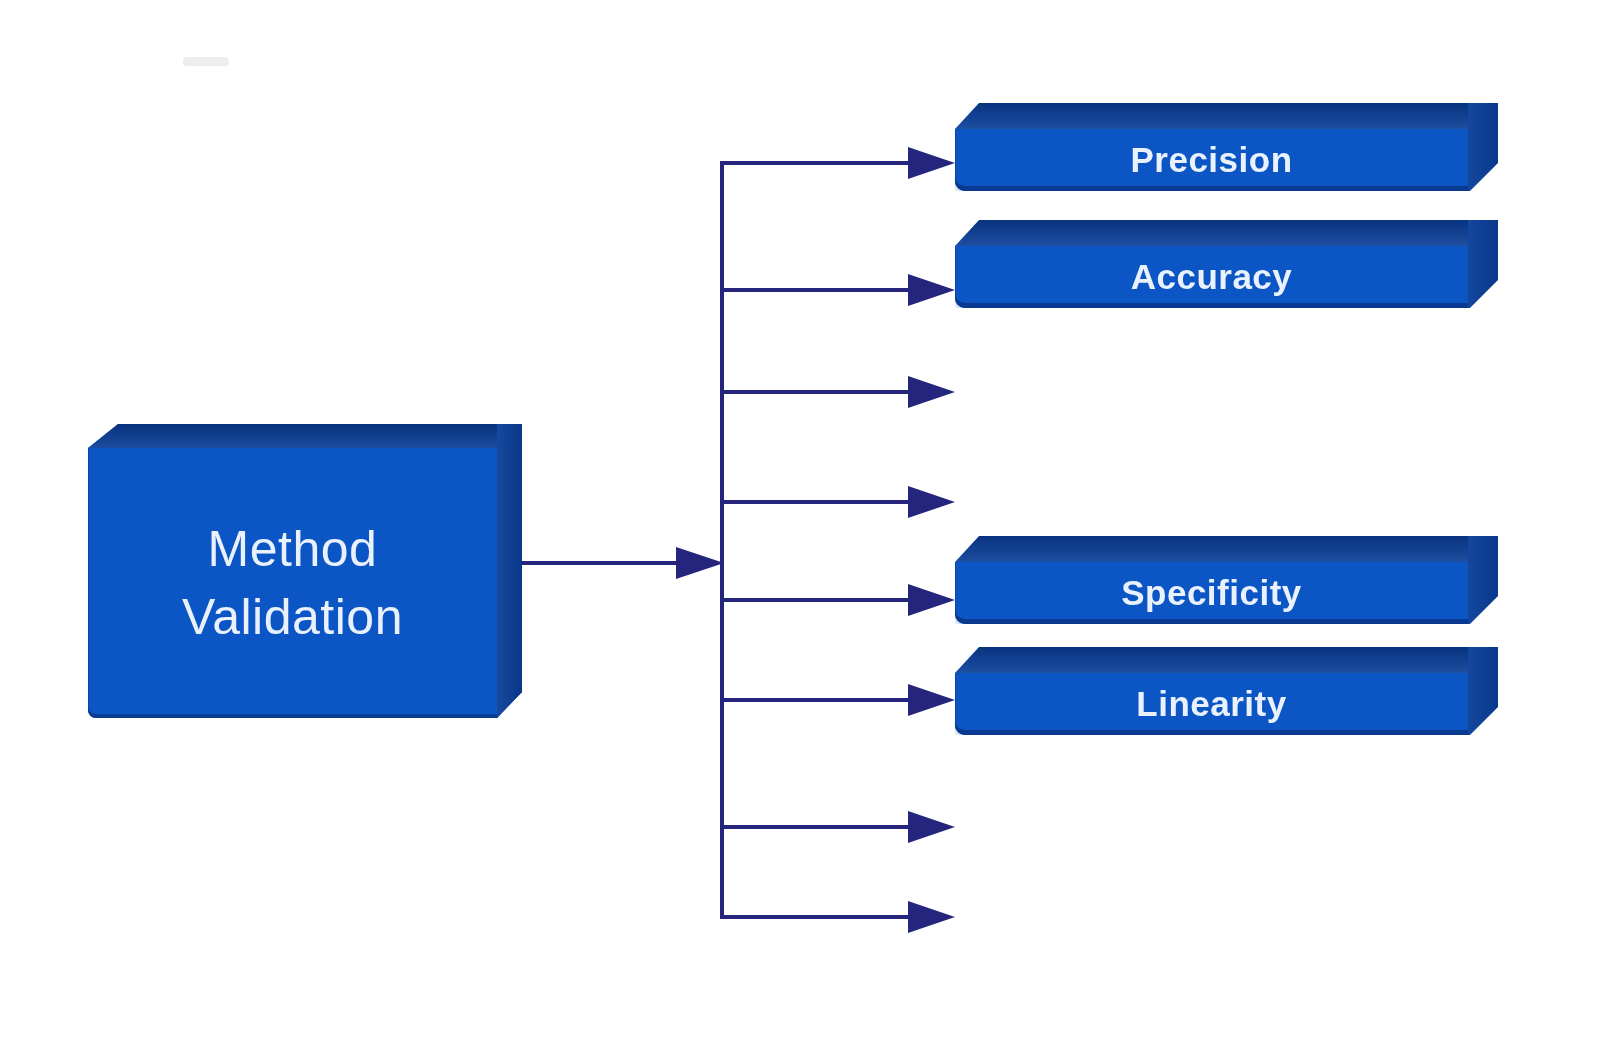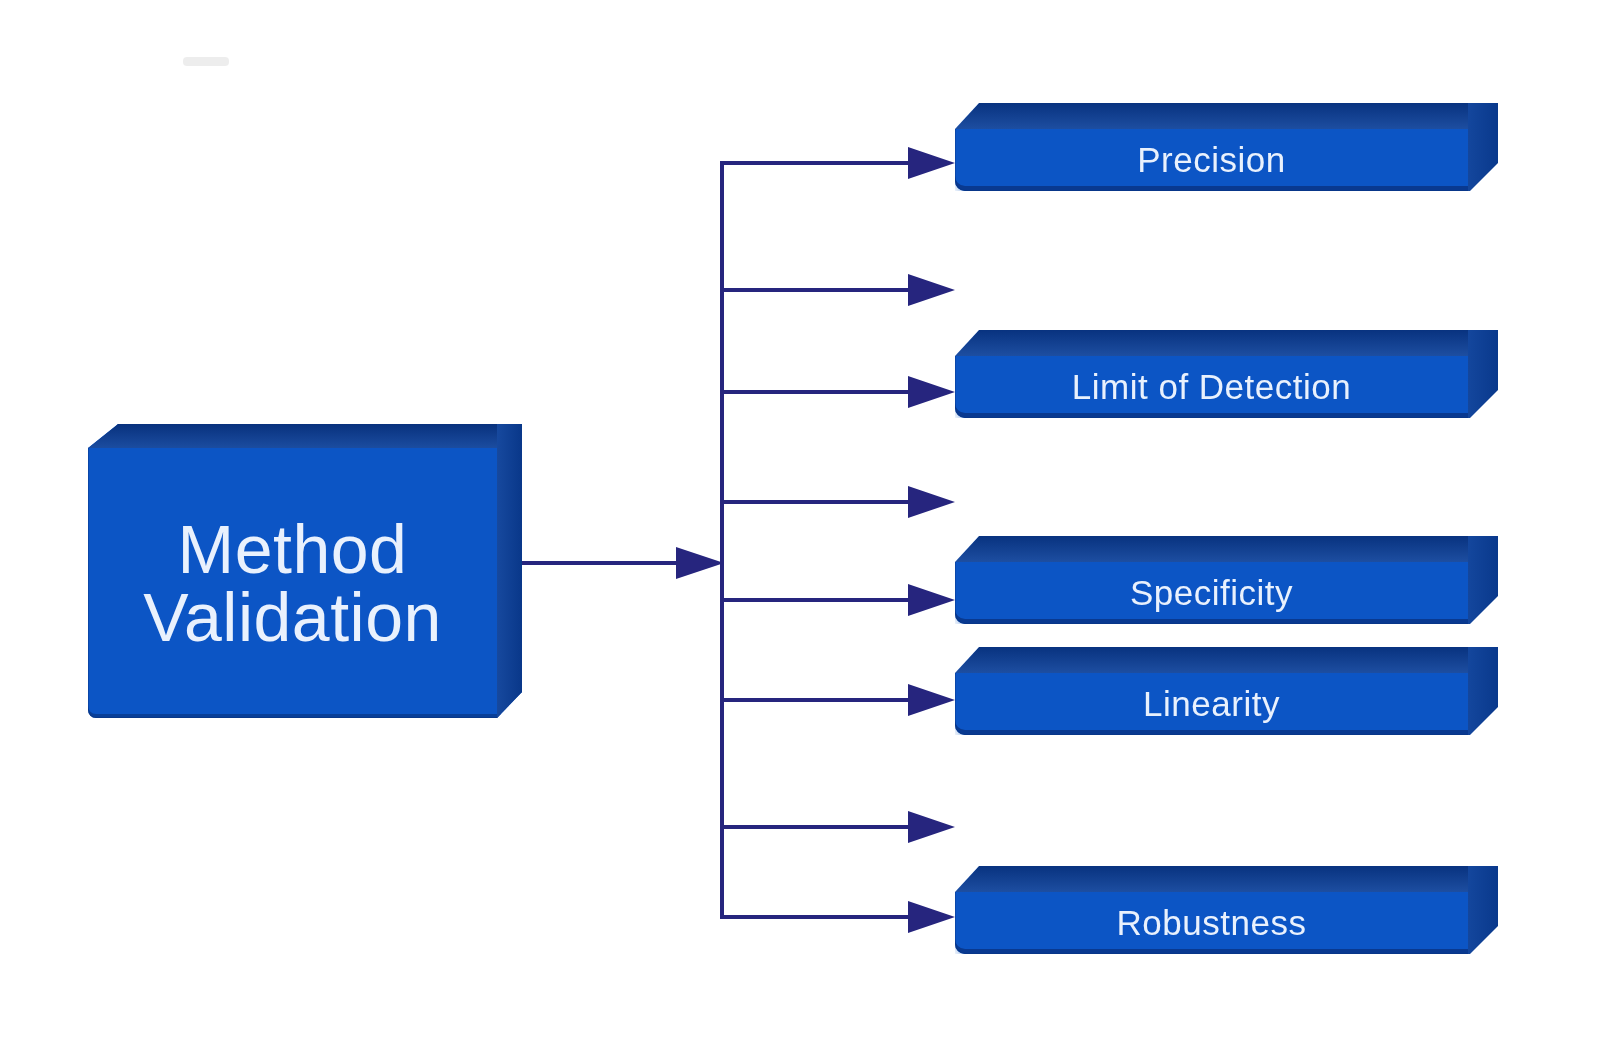--- a/index.html
+++ b/index.html
@@ -40,21 +40,21 @@
     clip-path:polygon(30px 0, 100% 0, 100% 100%, 0 100%);
   }
   .root-box::after{ 
     content:"";position:absolute;top:0;right:0;bottom:0;width:25px;
     background-color:var(--face-dark);
     background-image:linear-gradient(90deg, rgba(255,255,255,.05), rgba(0,0,25,.12));
   }
   .root-label{
     position:relative;z-index:1;
     width:330px;text-align:center;
-    color:var(--label);font-size:68px;line-height:68px;font-weight:400;
+    color:var(--label);font-size:50px;line-height:68px;font-weight:400;
     letter-spacing:.5px;
   }
 
   
   .bar{
     position:absolute;left:955px;width:543px;height:88px;
     background:var(--face);
     border-radius:6px 14px 8px 10px;
     clip-path:polygon(0 26px, 24px 0, 100% 0, 100% calc(100% - 28px), calc(100% - 28px) 100%, 0 100%);
     box-shadow:inset 0 -5px 0 rgba(8,48,125,.75), inset 0 0 0 1px rgba(8,50,130,.40);
@@ -68,21 +68,21 @@
     background-image:linear-gradient(180deg, rgba(0,0,25,.20), rgba(255,255,255,.08));
     clip-path:polygon(24px 0, 100% 0, 100% 100%, 0 100%);
   }
   .bar::after{ 
     content:"";position:absolute;top:0;right:0;bottom:0;width:30px;
     background-color:var(--face-dark);
     background-image:linear-gradient(90deg, rgba(255,255,255,.04), rgba(0,0,25,.10));
   }
   .bar-label{
     position:relative;z-index:1;
-    color:var(--label);font-size:35px;font-weight:400;letter-spacing:.5px;
+    color:var(--label);font-size:35px;font-weight:700;letter-spacing:.5px;
     white-space:nowrap;
   }
 </style>
 </head>
 <body>
 
 <div class="stage">
 
   <div class="artifact"></div>
 
@@ -112,26 +112,23 @@
     <polygon class="head" points="908,901 955,917 908,933"></polygon>
   </svg>
 
   <div class="root-box">
     <span class="root-label">Method Validation</span>
   </div>
 
   <div class="bar" style="top:103px">
     <span class="bar-label">Precision</span>
   </div>
-  <div class="bar" style="top:330px">
-    <span class="bar-label">Limit of Detection</span>
+  <div class="bar" style="top:220px">
+    <span class="bar-label">Accuracy</span>
   </div>
   <div class="bar" style="top:536px">
     <span class="bar-label">Specificity</span>
   </div>
   <div class="bar" style="top:647px">
     <span class="bar-label">Linearity</span>
   </div>
-  <div class="bar" style="top:866px">
-    <span class="bar-label">Robustness</span>
-  </div>
 
 </div>
 
 </body></html>

